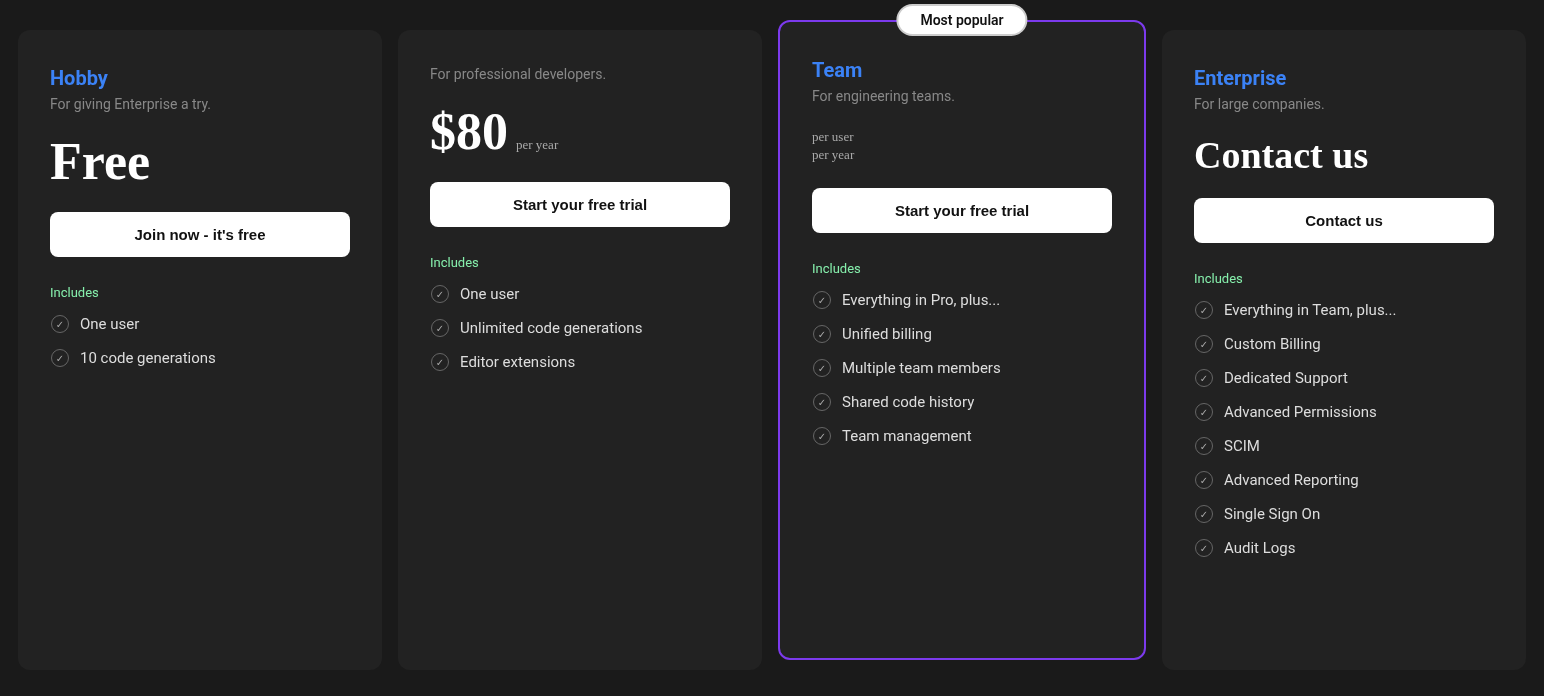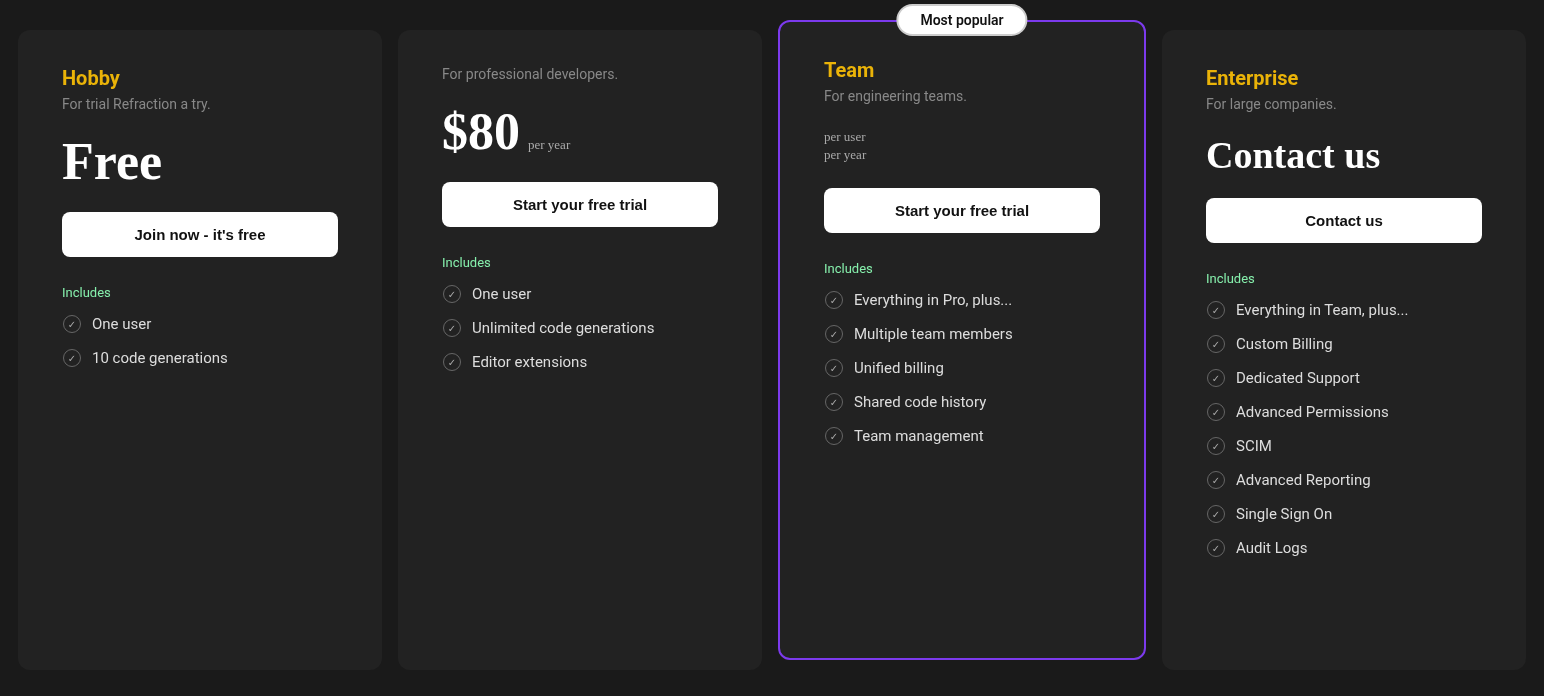--- a/index.html
+++ b/index.html
@@ -23,21 +23,21 @@
       width: 1544px;
       min-height: 696px;
       padding: 30px 10px;
       align-items: flex-start;
     }
 
     .plan-card {
       flex: 1;
       background-color: #222222;
       border-radius: 12px;
-      padding: 36px 44px;
+      padding: 36px 32px;
       margin: 0 8px;
       position: relative;
       min-height: 640px;
     }
 
     .plan-card.featured {
       border: 2px solid #7c3aed;
       margin-top: -10px;
     }
 
@@ -52,21 +52,21 @@
       padding: 6px 22px;
       font-size: 14px;
       font-weight: 600;
       white-space: nowrap;
       border: 2px solid #ccc;
     }
 
     .plan-name {
       font-size: 20px;
       font-weight: 700;
-      color: #eab308;
+      color: #3b82f6;
       margin-bottom: 6px;
     }
 
     .plan-tagline {
       font-size: 14px;
       color: #888888;
       margin-bottom: 24px;
     }
 
     .plan-price {
@@ -156,21 +156,21 @@
     .check-circle::after {
       content: '✓';
       color: #aaa;
       font-size: 10px;
     }
   </style>
 </head>
 <body>
 
 <div class="pricing-container">
-<div class="plan-card"><div class="plan-name">Hobby</div><div class="plan-tagline">For trial Refraction a try.</div><div class="plan-price">
+<div class="plan-card"><div class="plan-name">Hobby</div><div class="plan-tagline">For giving Enterprise a try.</div><div class="plan-price">
         <span class="price-amount">Free</span>
       </div><button class="cta-button">Join now - it's free</button><div class="includes-label">Includes</div><ul class="feature-list">
         <li class="feature-item">
         <span class="check-icon">
           <span class="check-circle"></span>
         </span>
         <span>One user</span>
       </li>
         <li class="feature-item">
         <span class="check-icon">
@@ -208,27 +208,27 @@
         <li class="feature-item">
         <span class="check-icon">
           <span class="check-circle"></span>
         </span>
         <span>Everything in Pro, plus...</span>
       </li>
         <li class="feature-item">
         <span class="check-icon">
           <span class="check-circle"></span>
         </span>
+        <span>Unified billing</span>
+      </li>
+        <li class="feature-item">
+        <span class="check-icon">
+          <span class="check-circle"></span>
+        </span>
         <span>Multiple team members</span>
-      </li>
-        <li class="feature-item">
-        <span class="check-icon">
-          <span class="check-circle"></span>
-        </span>
-        <span>Unified billing</span>
       </li>
         <li class="feature-item">
         <span class="check-icon">
           <span class="check-circle"></span>
         </span>
         <span>Shared code history</span>
       </li>
         <li class="feature-item">
         <span class="check-icon">
           <span class="check-circle"></span>

